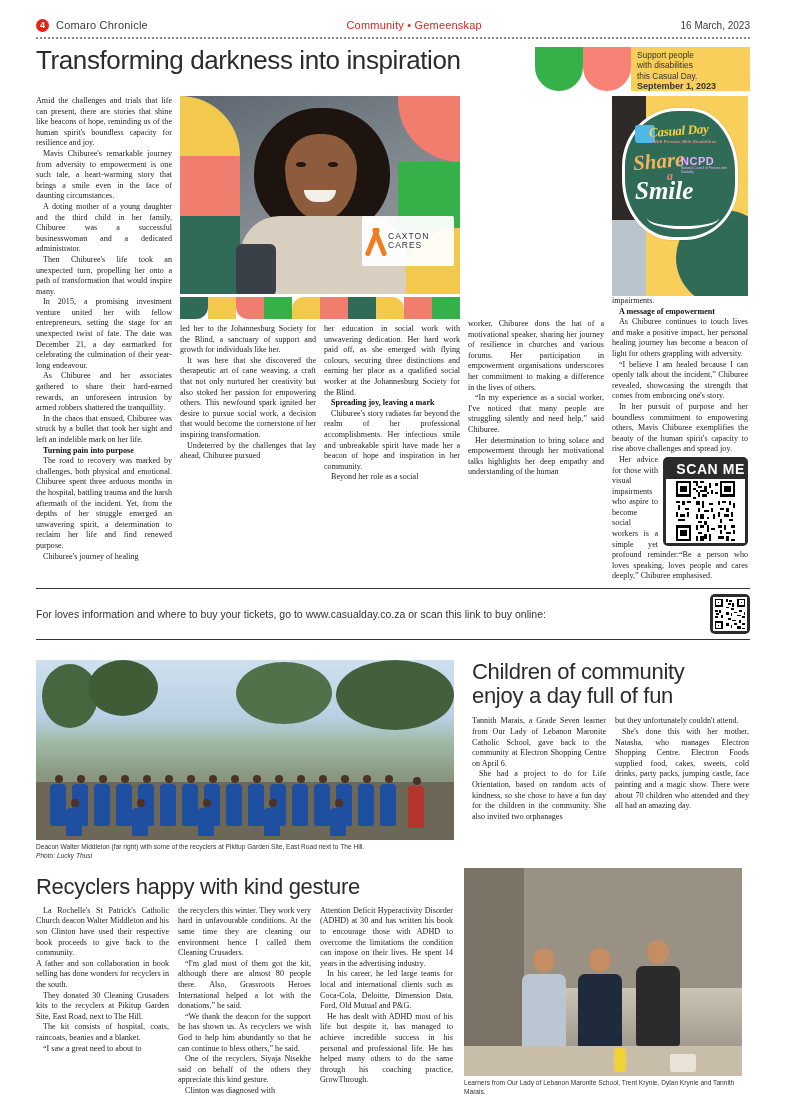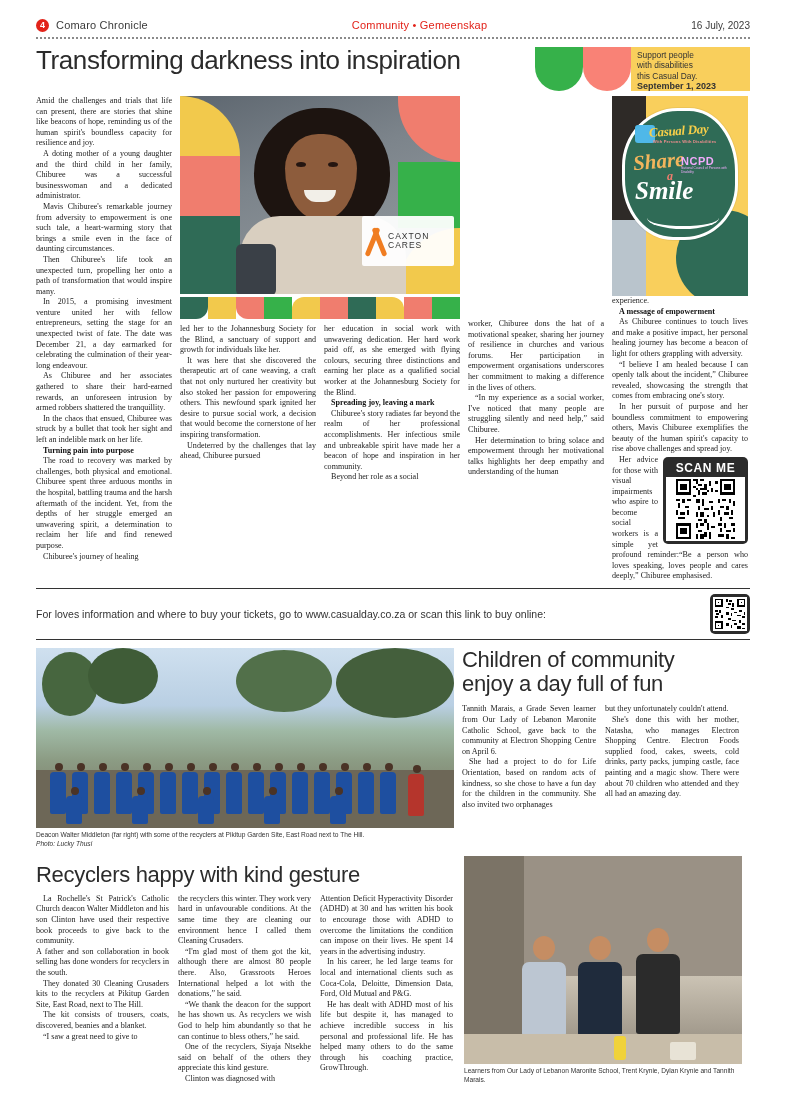--- a/index.html
+++ b/index.html
@@ -163,35 +163,35 @@
   }
   .lb-ncpd { position:absolute; right:8px; top:44px; color:#f0abfc; }
   .lb-ncpd .n { font-size:11px; font-weight:bold; letter-spacing:.5px; }
   .lb-ncpd .s { font-size:3.2px; line-height:1.2; width:46px; }
 
   
   .qr-box {
     width:85px; background:#2b2b2b; border-radius:5px; padding:3px;
     float:right; margin:2px 0 2px 5px;
   }
-  .qr-label { color:#fff; font-size:12px; font-weight:bold; text-align:center; letter-spacing:.6px; padding:1px 0 2px; }
+  .qr-label { color:#fff; font-size:14px; font-weight:bold; text-align:right; letter-spacing:.6px; padding:1px 0 2px; }
   .qr-img { width:79px; height:64px; background:#fff; }
 
   
   .ad-footer {
     display:flex; align-items:center; gap:8px;
     border-top:1.2px solid #333; border-bottom:1.2px solid #333;
     margin-top:6px; padding:5px 0;
   }
   .ad-footer .txt { font-size:10.5px; color:#333; }
   .ad-footer .txt b { font-weight:normal; }
   .qr-foot { margin-left:auto; width:40px; height:40px; background:#2b2b2b; border-radius:5px; padding:3px; }
 
   
-  .sec2 { display:flex; gap:8px; margin-top:8px; }
+  .sec2 { display:flex; gap:18px; margin-top:20px; }
   .sec2-left { width:418px; }
   .sec2-right { width:278px; }
   .photo2 {
     width:418px; height:180px; position:relative; overflow:hidden;
     background:linear-gradient(180deg,#cfe0ef 0%,#b9cfe3 32%,#9fb9a5 46%,#8c9c84 62%,#6f6a5c 100%);
   }
   .grp-person { position:absolute; bottom:14px; width:17px; }
   .gp-head { width:8px; height:8px; border-radius:50%; background:#4a3326; margin:0 auto; }
   .gp-body { width:16px; height:42px; background:#1e4fa0; border-radius:4px 4px 2px 2px; margin-top:1px; }
   .grp-person.red .gp-body { background:#b5352c; }
@@ -226,21 +226,21 @@
 </style>
 </head>
 <body>
 
 <div class="page">
 
   <div class="masthead">
     <div class="page-badge">4</div>
     <div class="masthead-title">Comaro Chronicle</div>
     <div class="masthead-section">Community • Gemeenskap</div>
-    <div class="masthead-date">16 July, 2023</div>
+    <div class="masthead-date">16 March, 2023</div>
   </div>
   <div class="dotrule"></div>
 
   <div class="headline-row">
     <div class="headline-1">Transforming darkness into inspiration</div>
     <div class="ad-banner-top">
       <div class="ad-seg ad-circ-g"></div>
       <div class="ad-seg ad-circ-p"></div>
       <div class="ad-yellow">
         <div class="ad-line">Support people</div>
@@ -249,22 +249,22 @@
         <div class="ad-line b">September 1, 2023</div>
       </div>
     </div>
   </div>
 
   <div class="a1-wrap">
     <div class="cols5">
 
       <div class="col">
         <p class="bt noind">Amid the challenges and trials that life can present, there are stories that shine like beacons of hope, reminding us of the human spirit's boundless capacity for resilience and joy.</p>
+        <p class="bt">Mavis Chiburee's remarkable journey from adversity to empowerment is one such tale, a heart-warming story that brings a smile even in the face of daunting circumstances.</p>
         <p class="bt">A doting mother of a young daughter and the third child in her family, Chiburee was a successful businesswoman and a dedicated administrator.</p>
-        <p class="bt">Mavis Chiburee's remarkable journey from adversity to empowerment is one such tale, a heart-warming story that brings a smile even in the face of daunting circumstances.</p>
         <p class="bt">Then Chiburee's life took an unexpected turn, propelling her onto a path of transformation that would inspire many.</p>
         <p class="bt">In 2015, a promising investment venture united her with fellow entrepreneurs, setting the stage for an unexpected twist of fate. The date was December 21, a day earmarked for celebrating the culmination of their year-long endeavour.</p>
         <p class="bt">As Chiburee and her associates gathered to share their hard-earned rewards, an unforeseen intrusion by armed robbers shattered the tranquillity.</p>
         <p class="bt">In the chaos that ensued, Chiburee was struck by a bullet that took her sight and left an indelible mark on her life.</p>
         <p class="sub">Turning pain into purpose</p>
         <p class="bt">The road to recovery was marked by challenges, both physical and emotional. Chiburee spent three arduous months in the hospital, battling trauma and the harsh aftermath of the incident. Yet, from the depths of her struggle emerged an unwavering spirit, a determination to reclaim her life and find renewed purpose.</p>
         <p class="bt">Chiburee's journey of healing</p>
       </div>
 
       <div style="width:280px;">
@@ -343,21 +343,21 @@
             <div class="lb-share">Share</div>
             <div class="lb-a">a</div>
             <div class="lb-smile">Smile</div>
             <div class="lb-swoosh"></div>
             <div class="lb-ncpd">
               <div class="n">NCPD</div>
               <div class="s">National Council of Persons with Disability</div>
             </div>
           </div>
         </div>
-        <p class="bt noind">experience.</p>
+        <p class="bt noind">impairments.</p>
         <p class="sub">A message of empowerment</p>
         <p class="bt">As Chiburee continues to touch lives and make a positive impact, her personal healing journey has become a beacon of light for others grappling with adversity.</p>
         <p class="bt">“I believe I am healed because I can openly talk about the incident,” Chiburee revealed, showcasing the strength that comes from embracing one's story.</p>
         <p class="bt">In her pursuit of purpose and her boundless commitment to empowering others, Mavis Chiburee exemplifies the beauty of the human spirit's capacity to rise above challenges and spread joy.</p>
         <div class="qr-box">
           <div class="qr-label">SCAN ME</div>
           <div class="qr-img">
             <svg viewBox="0 0 29 29" width="79" height="64" shape-rendering="crispEdges">
               <rect width="29" height="29" fill="#fff"></rect>
               <g fill="#000">
@@ -615,22 +615,22 @@
   </div>
 
   <div class="sec3">
     <div style="width:418px;">
       <div class="headline-3">Recyclers happy with kind gesture</div>
       <div class="sec3-left" style="margin-top:7px;">
         <div class="s3col">
           <p class="bt">La Rochelle's St Patrick's Catholic Church deacon Walter Middleton and his son Clinton have used their respective book proceeds to give back to the community.</p>
           <p class="bt noind">A father and son collaboration in book selling has done wonders for recyclers in the south.</p>
           <p class="bt">They donated 30 Cleaning Crusaders kits to the recyclers at Pikitup Garden Site, East Road, next to The Hill.</p>
-          <p class="bt">The kit consists of trousers, coats, discovered, beanies and a blanket.</p>
-          <p class="bt">“I saw a great need to give to</p>
+          <p class="bt">The kit consists of hospital, coats, raincoats, beanies and a blanket.</p>
+          <p class="bt">“I saw a great need to about to</p>
         </div>
         <div class="s3col">
           <p class="bt noind">the recyclers this winter. They work very hard in unfavourable conditions. At the same time they are cleaning our environment hence I called them Cleaning Crusaders.</p>
           <p class="bt">“I'm glad most of them got the kit, although there are almost 80 people there. Also, Grassroots Heroes International helped a lot with the donations,” he said.</p>
           <p class="bt">“We thank the deacon for the support he has shown us. As recyclers we wish God to help him abundantly so that he can continue to bless others,” he said.</p>
           <p class="bt">One of the recyclers, Siyaja Ntsekhe said on behalf of the others they appreciate this kind gesture.</p>
           <p class="bt">Clinton was diagnosed with</p>
         </div>
         <div class="s3col">
           <p class="bt noind">Attention Deficit Hyperactivity Disorder (ADHD) at 30 and has written his book to encourage those with ADHD to overcome the limitations the condition can impose on their lives. He spent 14 years in the advertising industry.</p>

